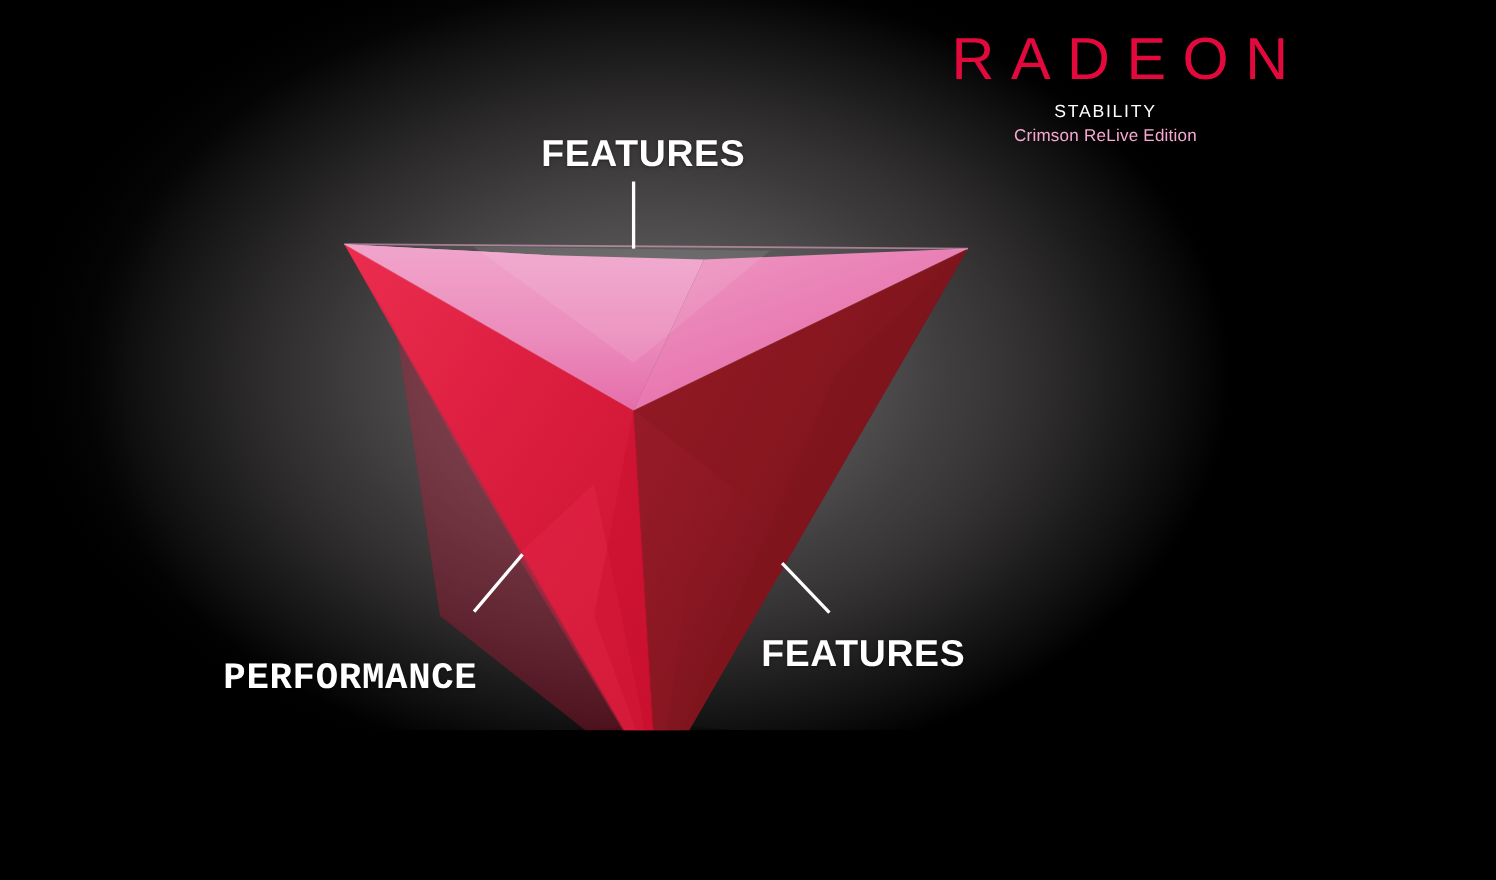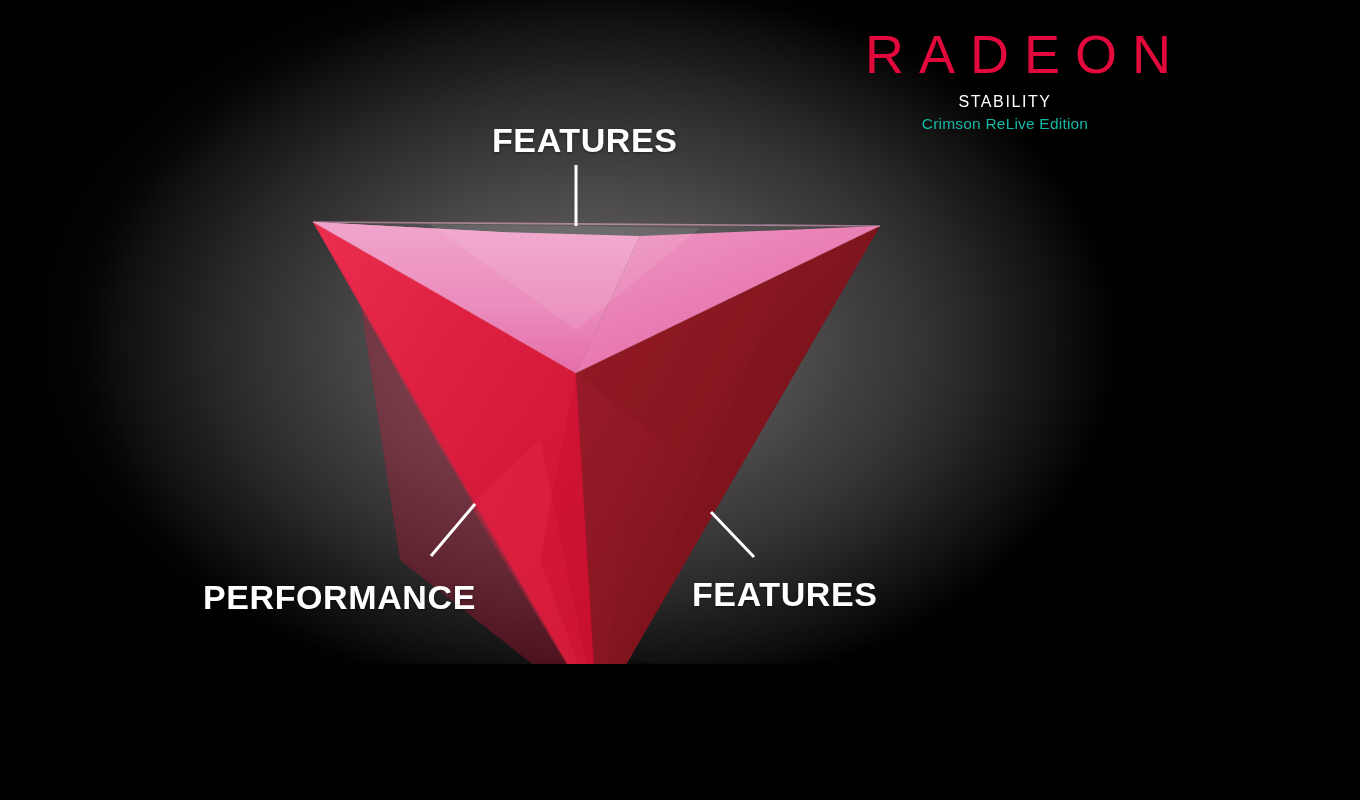--- a/index.html
+++ b/index.html
@@ -76,21 +76,21 @@
     margin-top: 10px;
     font-size: 16px;
     letter-spacing: 1.6px;
     color: #ffffff;
     font-weight: 400;
   }
   .logo-sub2 {
     margin-top: 4px;
     font-size: 15.5px;
     letter-spacing: 0.2px;
-    color: #14b8a6;
+    color: #f9a8d4;
     font-weight: 400;
   }
 
   
   #prism {
     position: absolute;
     left: 0;
     top: 0;
   }
 
@@ -98,21 +98,21 @@
   .label {
     position: absolute;
     color: #ffffff;
     font-weight: bold;
     font-size: 34px;
     letter-spacing: 0.6px;
     white-space: nowrap;
     text-shadow: 0 1px 3px rgba(0,0,0,0.45);
   }
   #label-features { left: 492px; top: 121px; }
-  #label-performance { left: 203px; top: 578px; }
+  #label-performance { left: 203px; top: 598px; font-family: Liberation Mono, monospace; }
   #label-stability { left: 692px; top: 575px; }
 </style>
 </head>
 <body>
 
 <div id="stage">
 
   <div class="bg-base"></div>
   <div class="bg-glow"></div>
   <div class="bg-glow2"></div>

